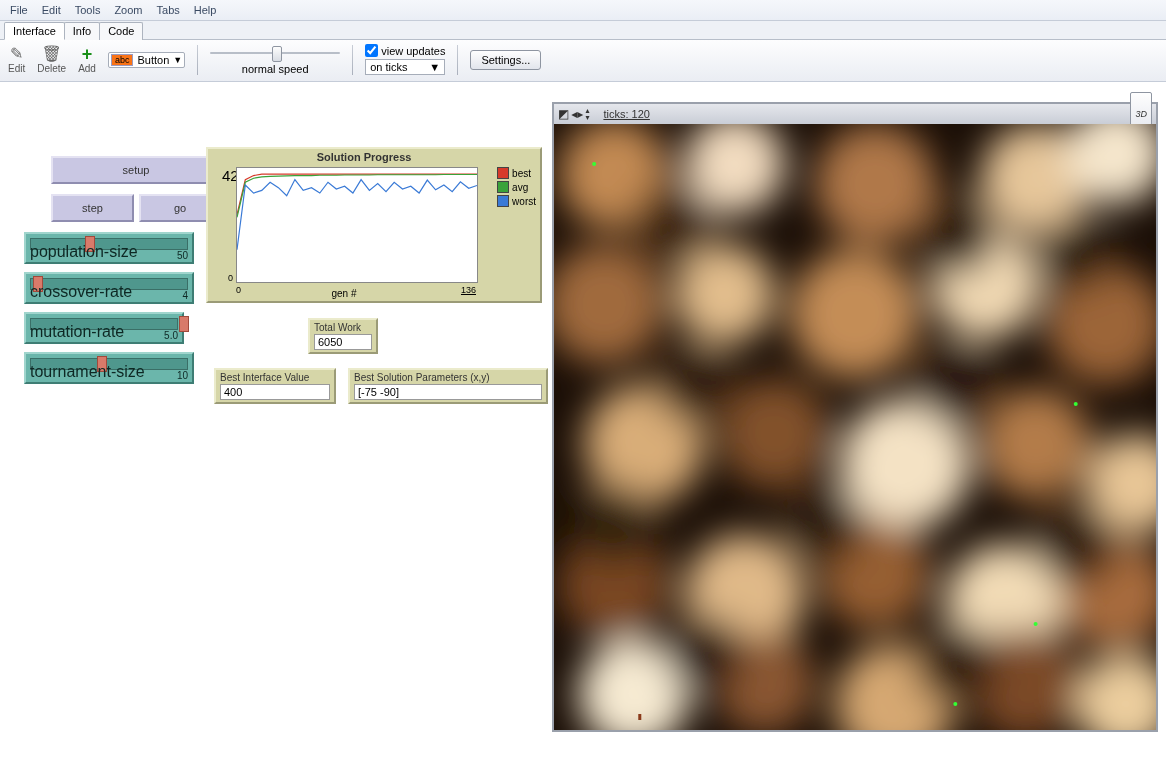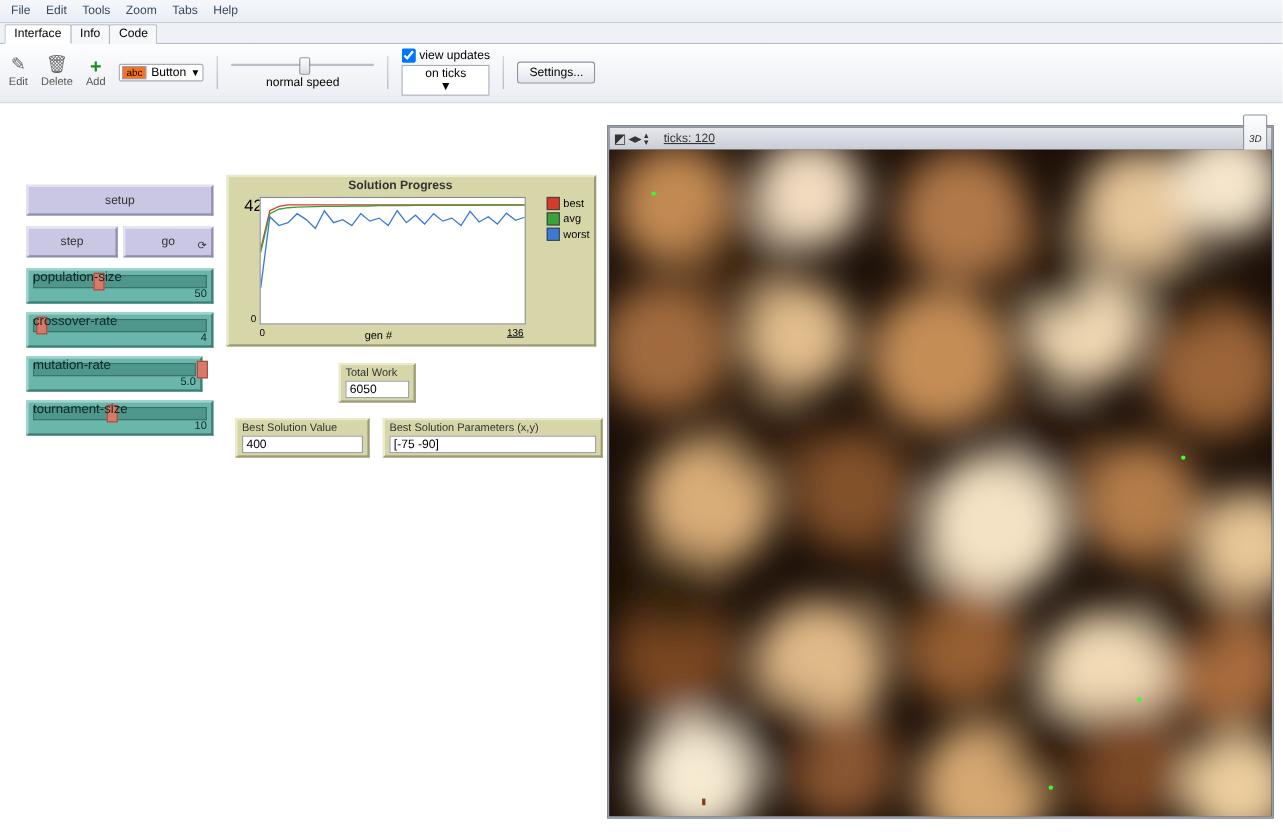--- a/index.html
+++ b/index.html
@@ -14,29 +14,29 @@
 .add-ico{color:#1a8f1a;font-weight:bold;font-size:18px;line-height:16px;}
 .vsep{width:1px;height:30px;background:linear-gradient(#c8cdd6,#aab0bc);}
 .combo{border:1px solid #a6adb9;background:#fff;padding:1px 2px;display:flex;align-items:center;gap:4px;border-radius:2px;}
 .combo .arrow{font-size:9px;}
 .speedslider{width:130px;height:18px;position:relative;}
 .speedslider .track{position:absolute;top:8px;left:0;right:0;height:2px;background:#b8bec8;border-radius:1px;}
 .speedslider .thumb{position:absolute;top:2px;left:62px;width:8px;height:14px;background:linear-gradient(#fdfdfd,#d9dde4);border:1px solid #8e95a1;border-radius:2px;}
 .speedgrp{display:flex;flex-direction:column;align-items:center;gap:1px;}
 .chk{display:flex;align-items:center;gap:3px;}
 .chk input{margin:0;}
-.selwrap{border:1px solid #a6adb9;background:#fff;padding:1px 4px;display:flex;align-items:center;justify-content:space-between;width:70px;flex-direction:column;}
+.selwrap{border:1px solid #a6adb9;background:#fff;padding:1px 4px;display:flex;align-items:center;justify-content:space-between;width:70px;}
 .btn3d{border:1px solid #8e95a1;background:linear-gradient(#fefefe,#e2e5ec);border-radius:3px;padding:3px 10px;font-size:11px;}
 .workspace{position:relative;width:1166px;height:698px;background:#fff;overflow:hidden;}
-.nlbtn{position:absolute;background:#c9c7e3;border:2px solid;border-top-color:#e4e2f2;border-left-color:#e4e2f2;border-right-color:#8f8db0;border-bottom-color:#8f8db0;display:flex;align-items:center;justify-content:center;color:#333;font-size:11px;box-sizing:border-box;}
+.nlbtn{position:absolute;background:#c9c7e3;border:2px solid;border-top-color:#e4e2f2;border-left-color:#e4e2f2;border-right-color:#8f8db0;border-bottom-color:#8f8db0;display:flex;align-items:center;justify-content:center;color:#333;font-size:11px;box-sizing:border-box;margin-left:27px;}
 .forever{position:absolute;right:4px;bottom:3px;font-size:10px;}
 .slider{position:absolute;background:#6bb6ab;border:2px solid;border-top-color:#a0d5cd;border-left-color:#a0d5cd;border-right-color:#3e7d74;border-bottom-color:#3e7d74;box-sizing:border-box;}
 .slider .track{position:absolute;left:4px;right:4px;top:4px;height:10px;background:#4f978d;border:1px solid #3a6f67;}
 .slider .thumb{position:absolute;top:2px;width:8px;height:14px;background:#d87a6a;border:1px solid #a04a3c;}
-.slider .lbl{position:absolute;left:4px;bottom:16px;color:#0e2824;font-size:12px;}
+.slider .lbl{position:absolute;left:4px;bottom:1px;color:#0e2824;font-size:16px;}
 .slider .val{position:absolute;right:4px;bottom:1px;color:#0e2824;font-size:10px;}
 .plot{position:absolute;background:#d6d6a8;border:2px solid;border-top-color:#ebebcc;border-left-color:#ebebcc;border-right-color:#9b9b77;border-bottom-color:#9b9b77;box-sizing:border-box;}
 .plot .title{position:absolute;top:2px;left:0;right:20px;text-align:center;font-weight:bold;font-size:11px;color:#333;}
 .plot .ylabel{position:absolute;left:2px;top:50%;transform:translateY(-50%) rotate(-90deg);transform-origin:center;font-size:10px;white-space:nowrap;}
 .plot .xlabel{position:absolute;bottom:2px;left:0;right:60px;text-align:center;font-size:10px;}
 .plot .canvas{position:absolute;left:28px;top:18px;right:62px;bottom:18px;background:#fff;border:1px solid #888;}
 .plot .ymax{position:absolute;left:14px;top:18px;font-size:15px;}
 .plot .ymin{position:absolute;left:20px;bottom:18px;font-size:9px;}
 .plot .xmin{position:absolute;left:28px;bottom:6px;font-size:9px;}
 .plot .xmax{position:absolute;right:64px;bottom:6px;font-size:9px;text-decoration:underline;}
@@ -182,21 +182,21 @@
           <span>worst</span>
         </div>
       </div>
   </div>
 
   <div class="monitor" style="left:308px;top:236px;width:70px">
     <div class="mlbl">Total Work</div>
     <div class="mval">6050</div>
   </div>
   <div class="monitor" style="left:214px;top:286px;width:122px">
-    <div class="mlbl">Best Solution Value</div>
+    <div class="mlbl">Best Interface Value</div>
     <div class="mval">400</div>
   </div>
   <div class="monitor" style="left:348px;top:286px;width:200px">
     <div class="mlbl">Best Solution Parameters (x,y)</div>
     <div class="mval">[-75 -90]</div>
   </div>
 
   <div class="view" style="left:552px;top:20px;width:606px;height:630px">
     <div class="viewbar">
       <span class="icons">

